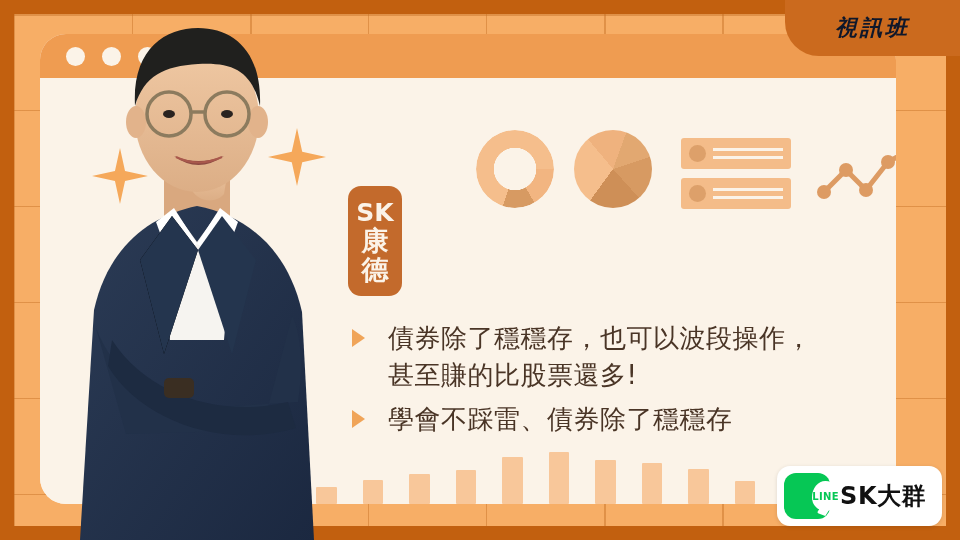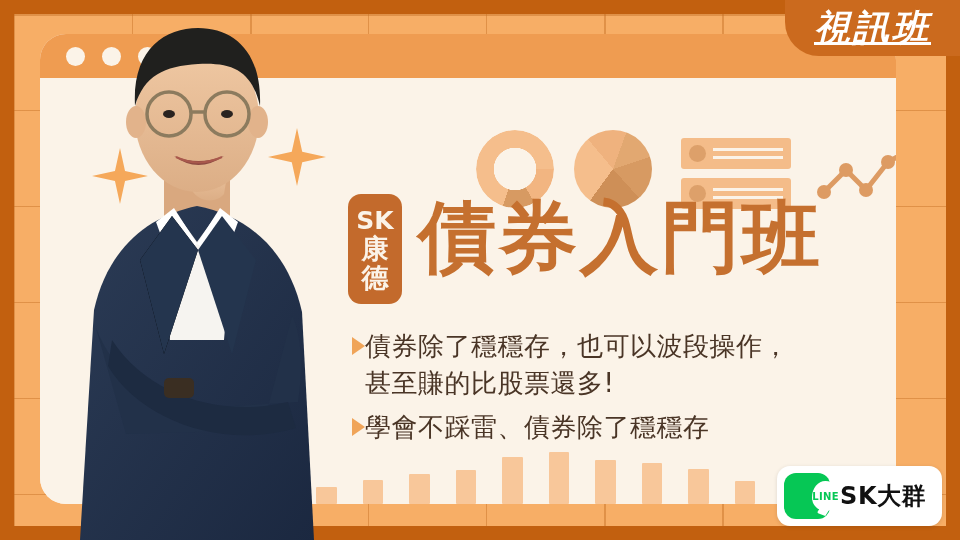--- a/index.html
+++ b/index.html
@@ -30,27 +30,26 @@
   .corner-badge {
     position:absolute;
     right:0; top:0;
     width:175px; height:56px;
     background:#CB6A1E;
     border-bottom-left-radius:34px;
     display:flex; align-items:center; justify-content:center;
     z-index:40;
   }
   .corner-badge span {
-    color:#ffffff;
-    font-size:36px;
+    color:#0f172a;
+    font-size:22px;
     font-weight:bold;
     font-style:italic;
     letter-spacing:3px;
     font-family:"DejaVu Sans", sans-serif;
-    text-decoration:underline;
   }
 
   
   .card {
     position:absolute;
     left:40px; top:34px;
     width:856px; height:470px;
     border-radius:26px 26px 26px 26px;
     overflow:hidden;
     background:#FBF3E8;
@@ -155,21 +154,21 @@
 
   
   .person {
     position:absolute;
     left:52px; bottom:0;
     width:290px; height:530px;
     z-index:20;
   }
 
   
-  .text-block { position:absolute; left:348px; top:194px; z-index:30; }
+  .text-block { position:absolute; left:348px; top:186px; z-index:30; }
 
   .title-row { display:flex; align-items:flex-start; gap:16px; }
 
   .sk-badge {
     width:54px; height:110px;
     background:#C36A2C;
     border-radius:13px;
     display:flex; flex-direction:column;
     align-items:center; justify-content:center;
     padding-top:2px;
@@ -191,21 +190,21 @@
     font-size:78px;
     font-weight:bold;
     line-height:1;
     letter-spacing:3px;
     white-space:nowrap;
     font-family:"DejaVu Sans", sans-serif;
     margin-top:4px;
   }
 
   .bullets { margin-top:24px; margin-left:4px; }
-  .bullet-row { display:flex; align-items:flex-start; gap:0; margin-bottom:7px; }
+  .bullet-row { display:flex; align-items:flex-start; gap:23px; margin-bottom:7px; }
   .tri {
     width:0; height:0; flex:none;
     border-left:13px solid #F0A458;
     border-top:9px solid transparent;
     border-bottom:9px solid transparent;
     margin-top:9px;
   }
   .btext {
     color:#4A3526;
     font-size:26px;
@@ -389,21 +388,20 @@
     <rect x="112" y="368" width="30" height="20" rx="5" fill="#3A2E22"></rect>
   </svg>
 
   <div class="text-block">
     <div class="title-row">
       <div class="sk-badge">
         <div class="sk">SK</div>
         <div class="cn">康</div>
         <div class="cn">德</div>
       </div>
-      <div class="main-title">債券入門班</div>
     </div>
 
     <div class="bullets">
       <div class="bullet-row">
         <div class="tri"></div>
         <div class="btext">債券除了穩穩存，也可以波段操作，
 甚至賺的比股票還多!</div>
       </div>
       <div class="bullet-row">
         <div class="tri"></div>

